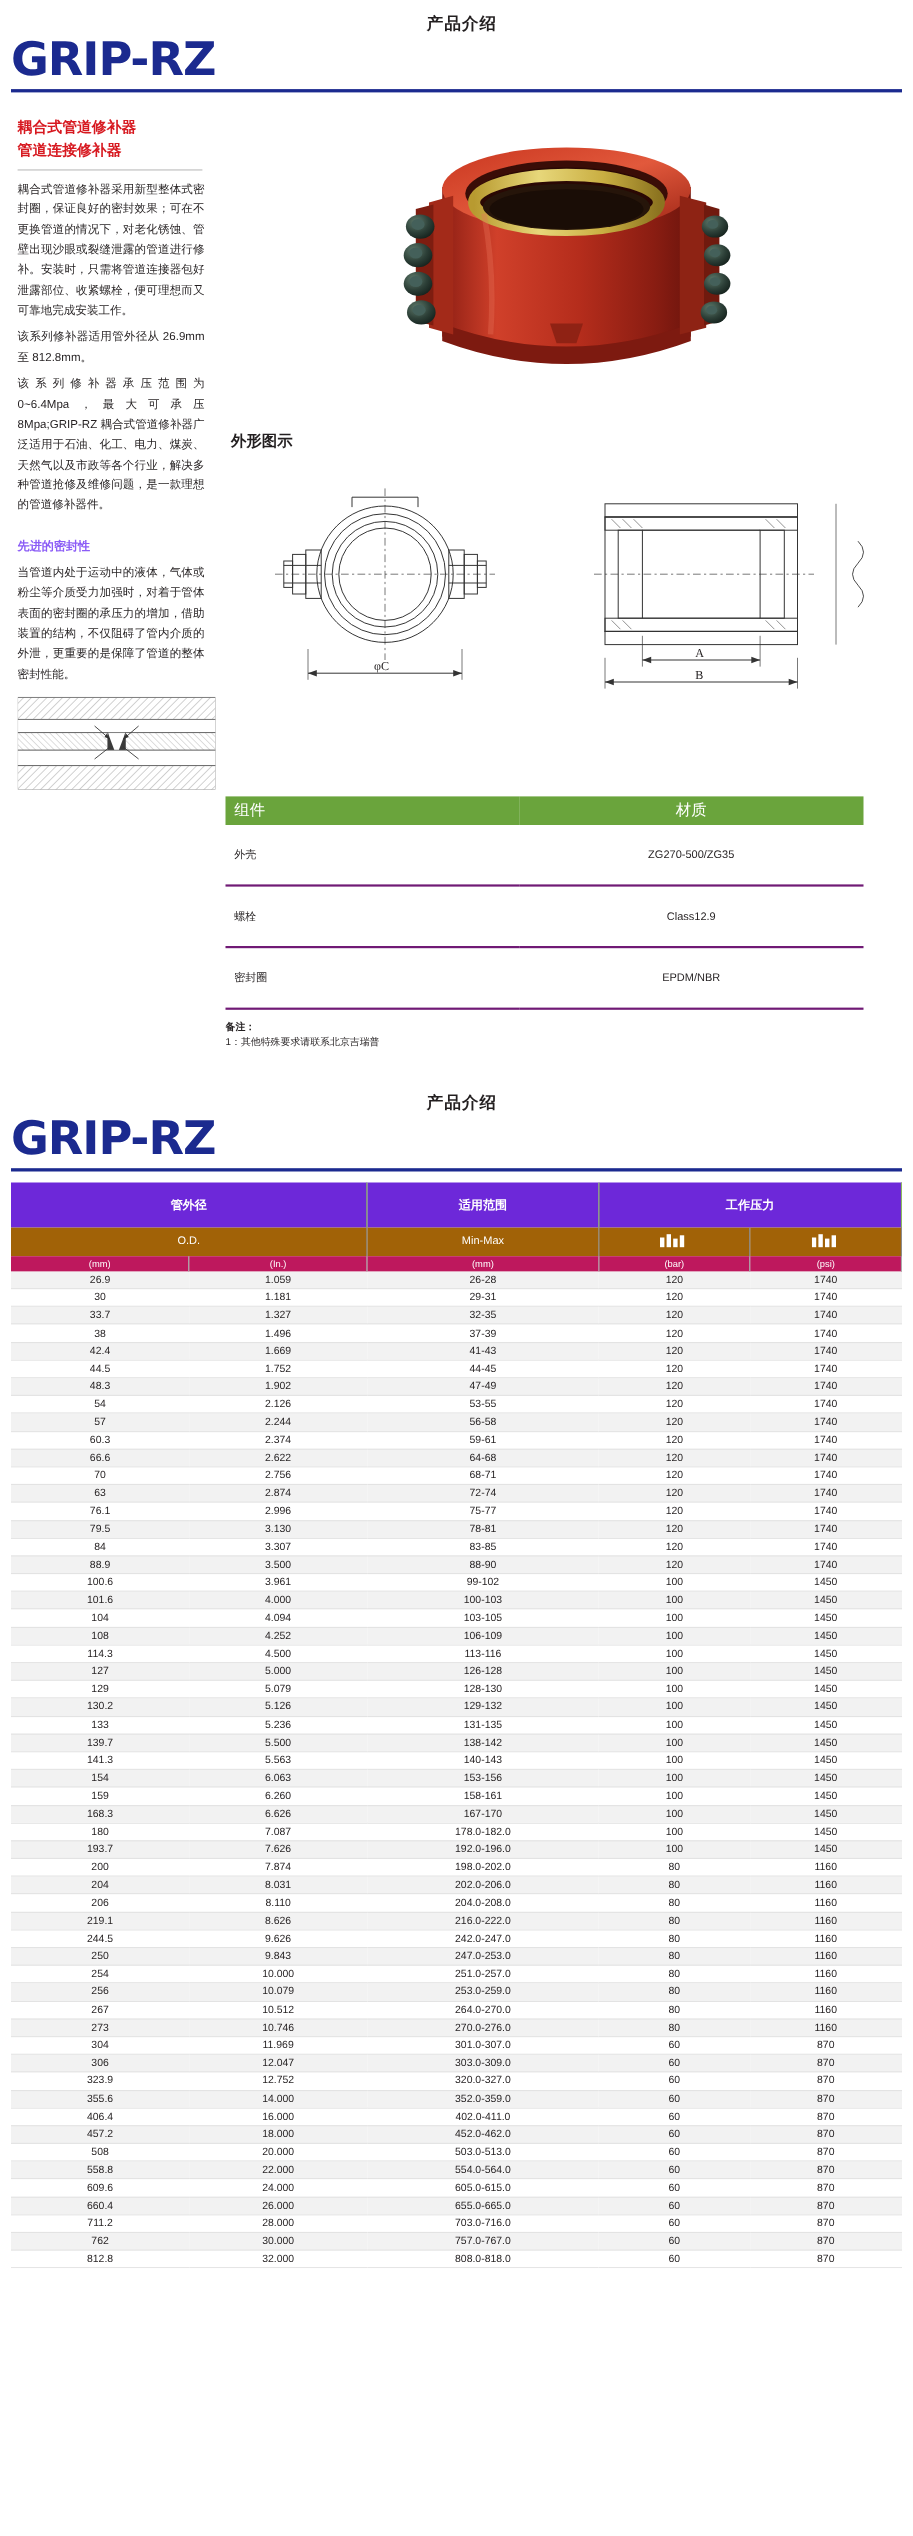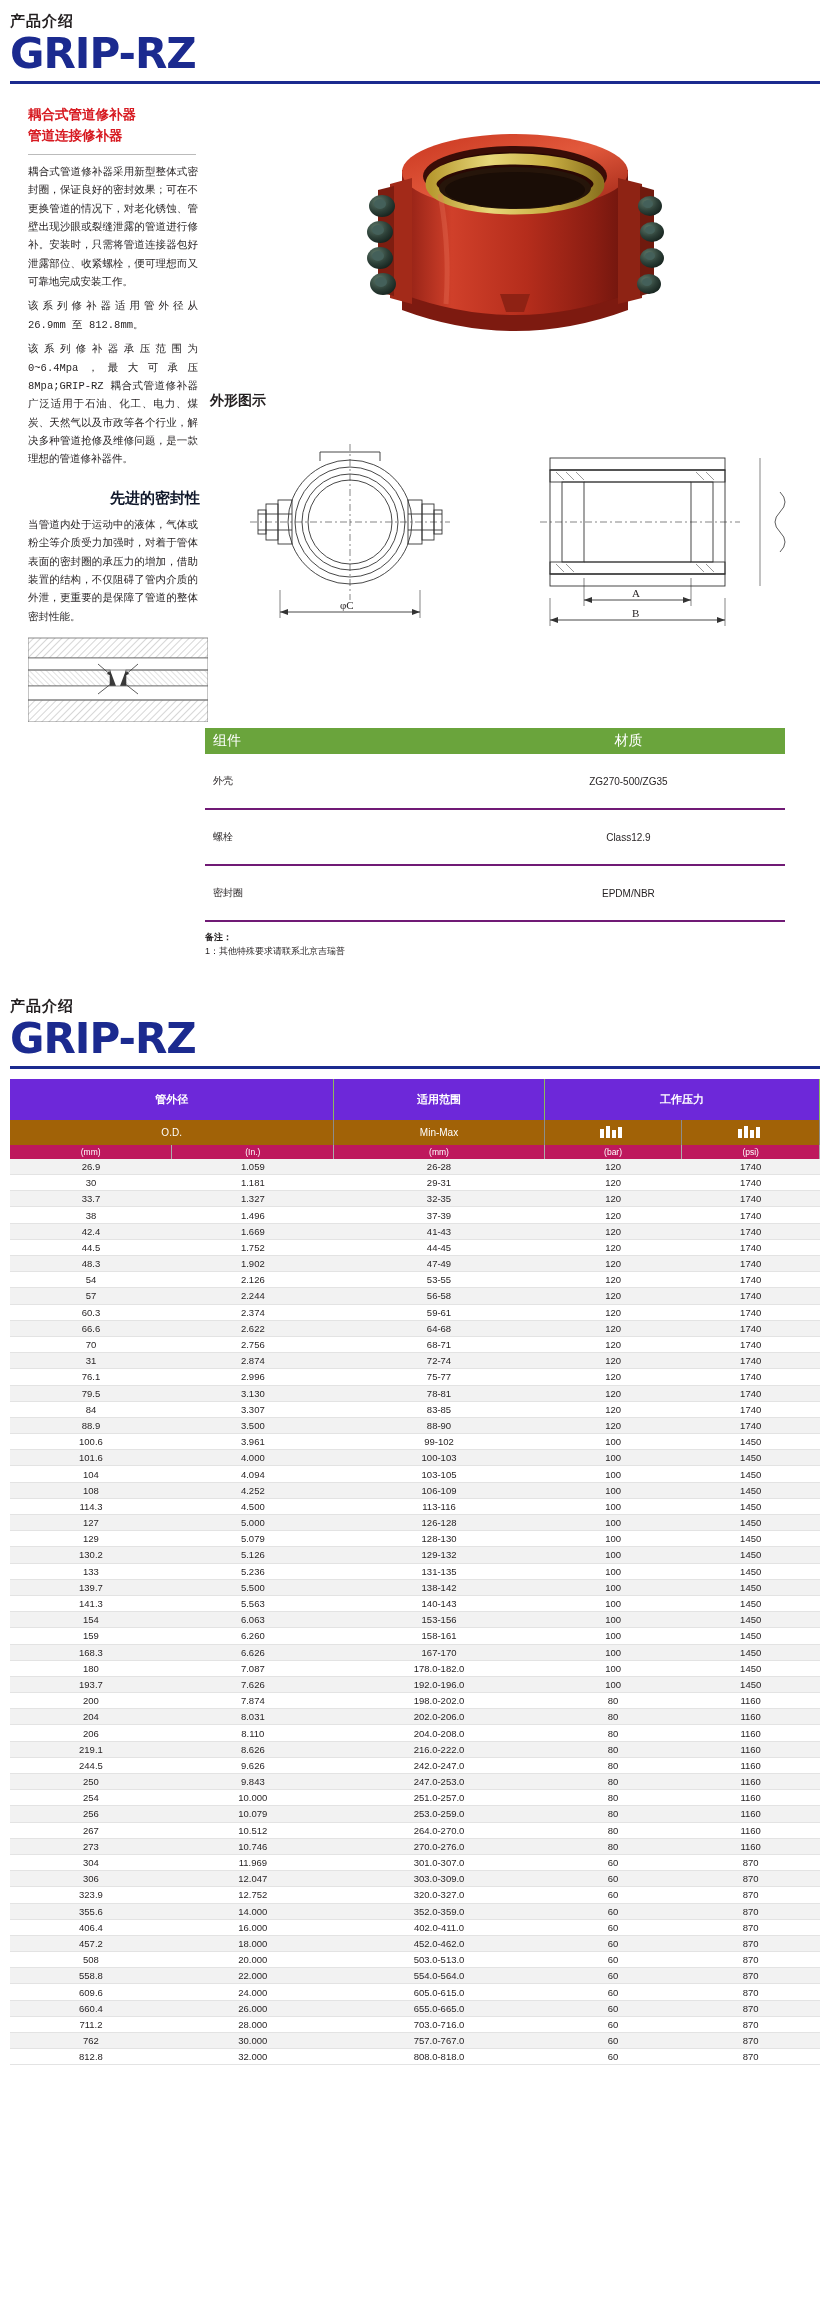--- a/index.html
+++ b/index.html
@@ -9,44 +9,44 @@
     font-family: "Liberation Sans", sans-serif;
     color: #231f20;
     background: #ffffff;
   }
   .page { width: 830px; position: relative; }
 
   
   .sec { position: relative; padding: 0 0 0 0; }
   .hdr-small {
     font-size: 15px; font-weight: bold; color: #231f20;
-    padding: 12px 0 0 10px; letter-spacing: 1px;
+    padding: 12px 0 0 10px; letter-spacing: 1px; text-align: center;
   }
   .hdr-big {
     font-size: 42px; font-weight: bold; color: #1b2a8f;
     padding: 2px 0 0 10px; letter-spacing: -1px; line-height: 1.0;
     font-family: "DejaVu Sans", sans-serif;
   }
   .rule-blue { height: 3px; background: #1b2a8f; margin: 6px 10px 0 10px; }
 
   .cols { display: flex; width: 830px; }
-  .col-left { width: 200px; padding: 22px 0 0 28px; font-family: Liberation Mono, monospace; }
+  .col-left { width: 200px; padding: 22px 0 0 16px; }
   .col-right { width: 630px; padding: 14px 0 0 0; position: relative; }
 
   .sub-title {
     color: #d71920; font-weight: bold; font-size: 13.5px; line-height: 1.55;
     margin-bottom: 6px;
   }
   .sub-rule { width: 168px; height: 1px; background: #bbb; margin: 4px 0 8px 0; }
   .body-text {
     font-size: 10.5px; line-height: 1.75; color: #231f20; text-align: justify;
     width: 170px;
   }
   .sect-head-red {
-    color: #0f172a; font-weight: bold; font-size: 15px; margin: 20px 0 8px 0; text-align: right;
+    color: #8b5cf6; font-weight: bold; font-size: 11px; margin: 20px 0 8px 0;
   }
 
   
   .seal-fig {
     width: 180px; height: 86px; margin-top: 10px; position: relative;
     background: #ffffff; overflow: hidden;
   }
 
   
   .photo-wrap { position: relative; width: 330px; height: 290px; margin: 0 auto; }
@@ -483,21 +483,21 @@
               <td>1740</td>
             </tr>
             <tr>
               <td>70</td>
               <td>2.756</td>
               <td>68-71</td>
               <td>120</td>
               <td>1740</td>
             </tr>
             <tr>
-              <td>31</td>
+              <td>63</td>
               <td>2.874</td>
               <td>72-74</td>
               <td>120</td>
               <td>1740</td>
             </tr>
             <tr>
               <td>76.1</td>
               <td>2.996</td>
               <td>75-77</td>
               <td>120</td>

